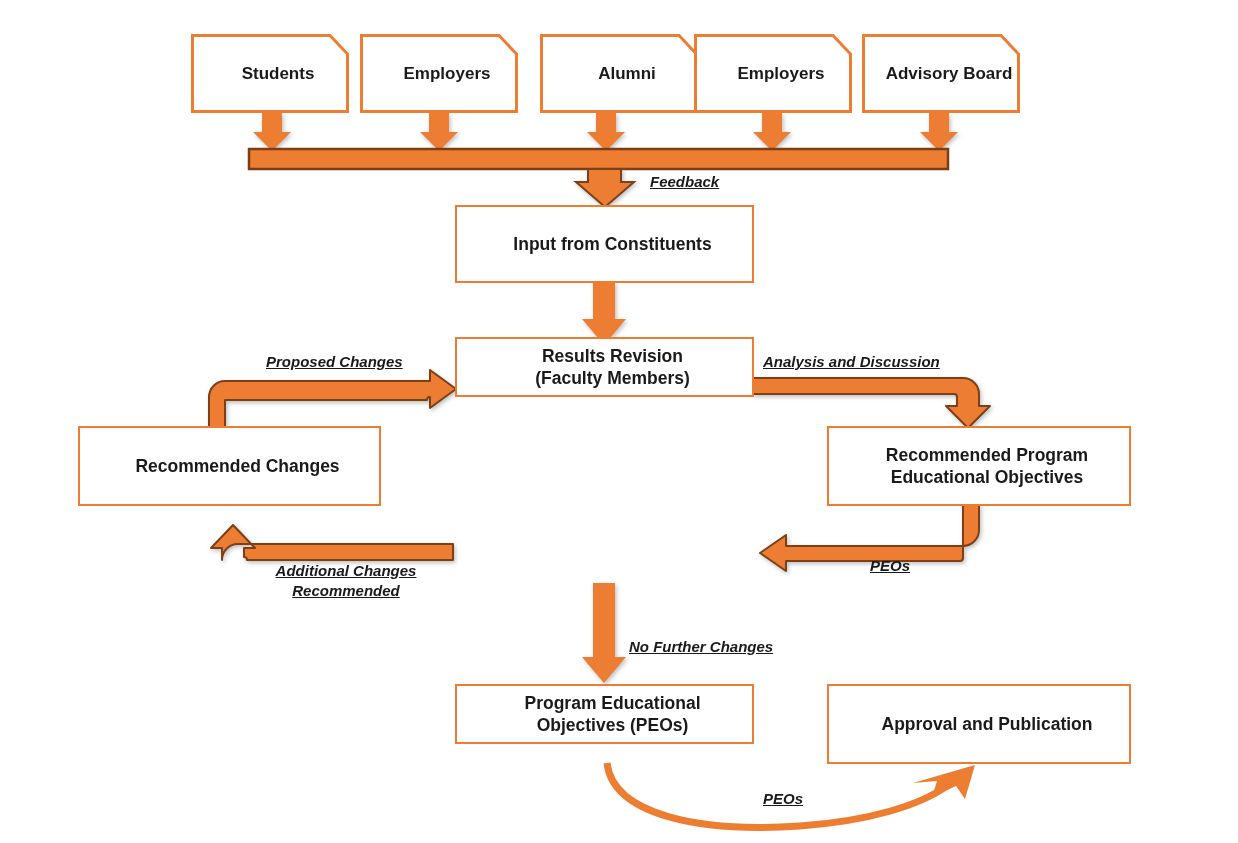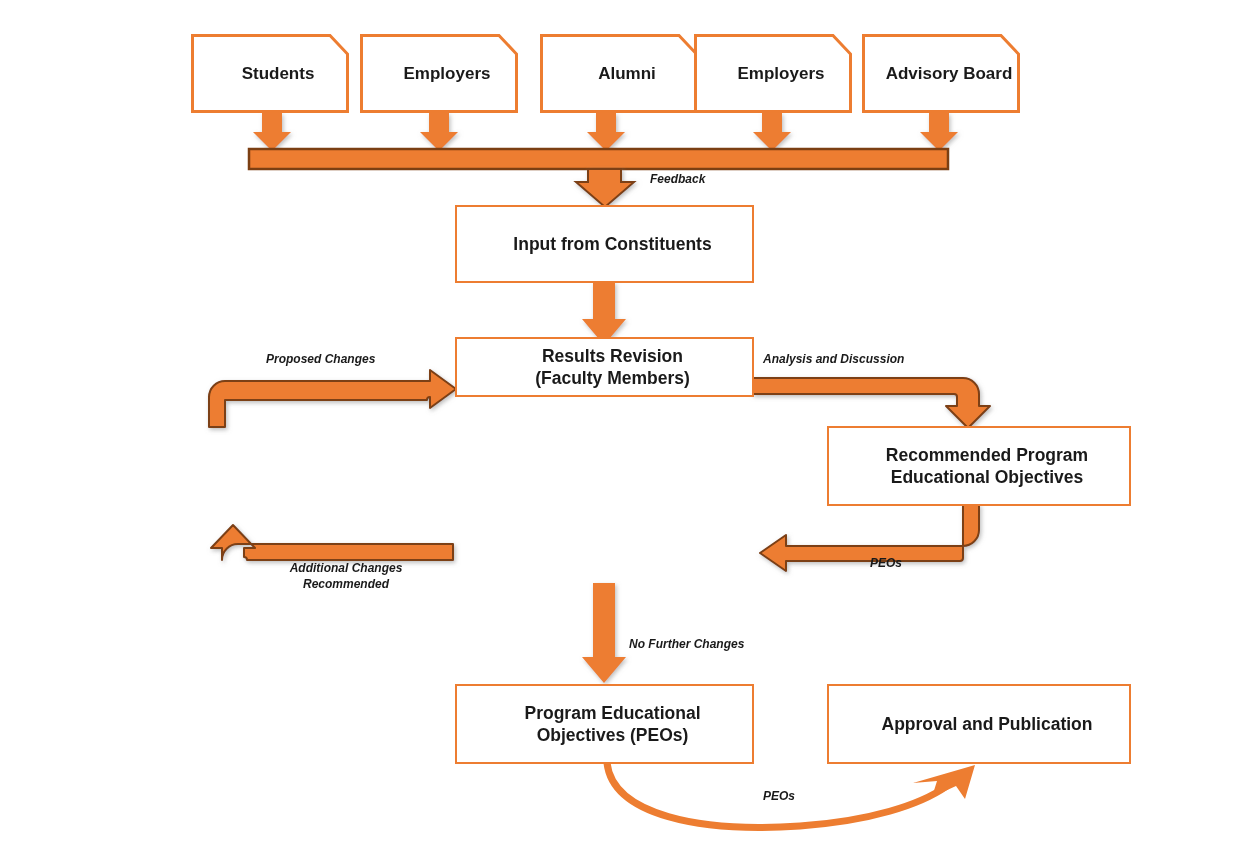--- a/index.html
+++ b/index.html
@@ -63,25 +63,26 @@
     padding: 0 10px;
     white-space: pre-line;
   }
 
   
   .edge-label {
     position: absolute;
     font-family: "Liberation Sans", sans-serif;
     font-weight: bold;
     font-style: italic;
-    font-size: 12px;
+    font-size: 15px;
     color: #1a1a1a;
     white-space: pre-line;
     line-height: 1.3;
     z-index: 4;
+    text-decoration: underline;
   }
   .edge-label.ctr { text-align: center; }
 </style>
 </head>
 <body>
 
 <div id="canvas">
 
   <svg id="svg-layer" viewBox="0 0 1238 843">
     <defs>
@@ -215,28 +216,31 @@
 
   <div class="node" style="left:455px; top:205px; width:299px; height:78px;">
     <span class="nlabel">Input from Constituents</span>
   </div>
 
   <div class="node" style="left:455px; top:337px; width:299px; height:60px;">
     <span class="nlabel">Results Revision
 (Faculty Members)</span>
   </div>
 
+  <div class="node" style="left:78px; top:426px; width:303px; height:80px;">
+    <span class="nlabel">Recommended Changes</span>
+  </div>
 
   <div class="node" style="left:827px; top:426px; width:304px; height:80px;">
     <span class="nlabel">Recommended Program
 Educational Objectives</span>
   </div>
 
 
-  <div class="node" style="left:455px; top:684px; width:299px; height:80px;">
+  <div class="node" style="left:455px; top:684px; width:299px; height:60px;">
     <span class="nlabel">Program Educational
 Objectives (PEOs)</span>
   </div>
 
   <div class="node" style="left:827px; top:684px; width:304px; height:80px;">
     <span class="nlabel">Approval and Publication</span>
   </div>
 
   <div class="edge-label" style="left:650px; top:172px;">Feedback</div>
 

